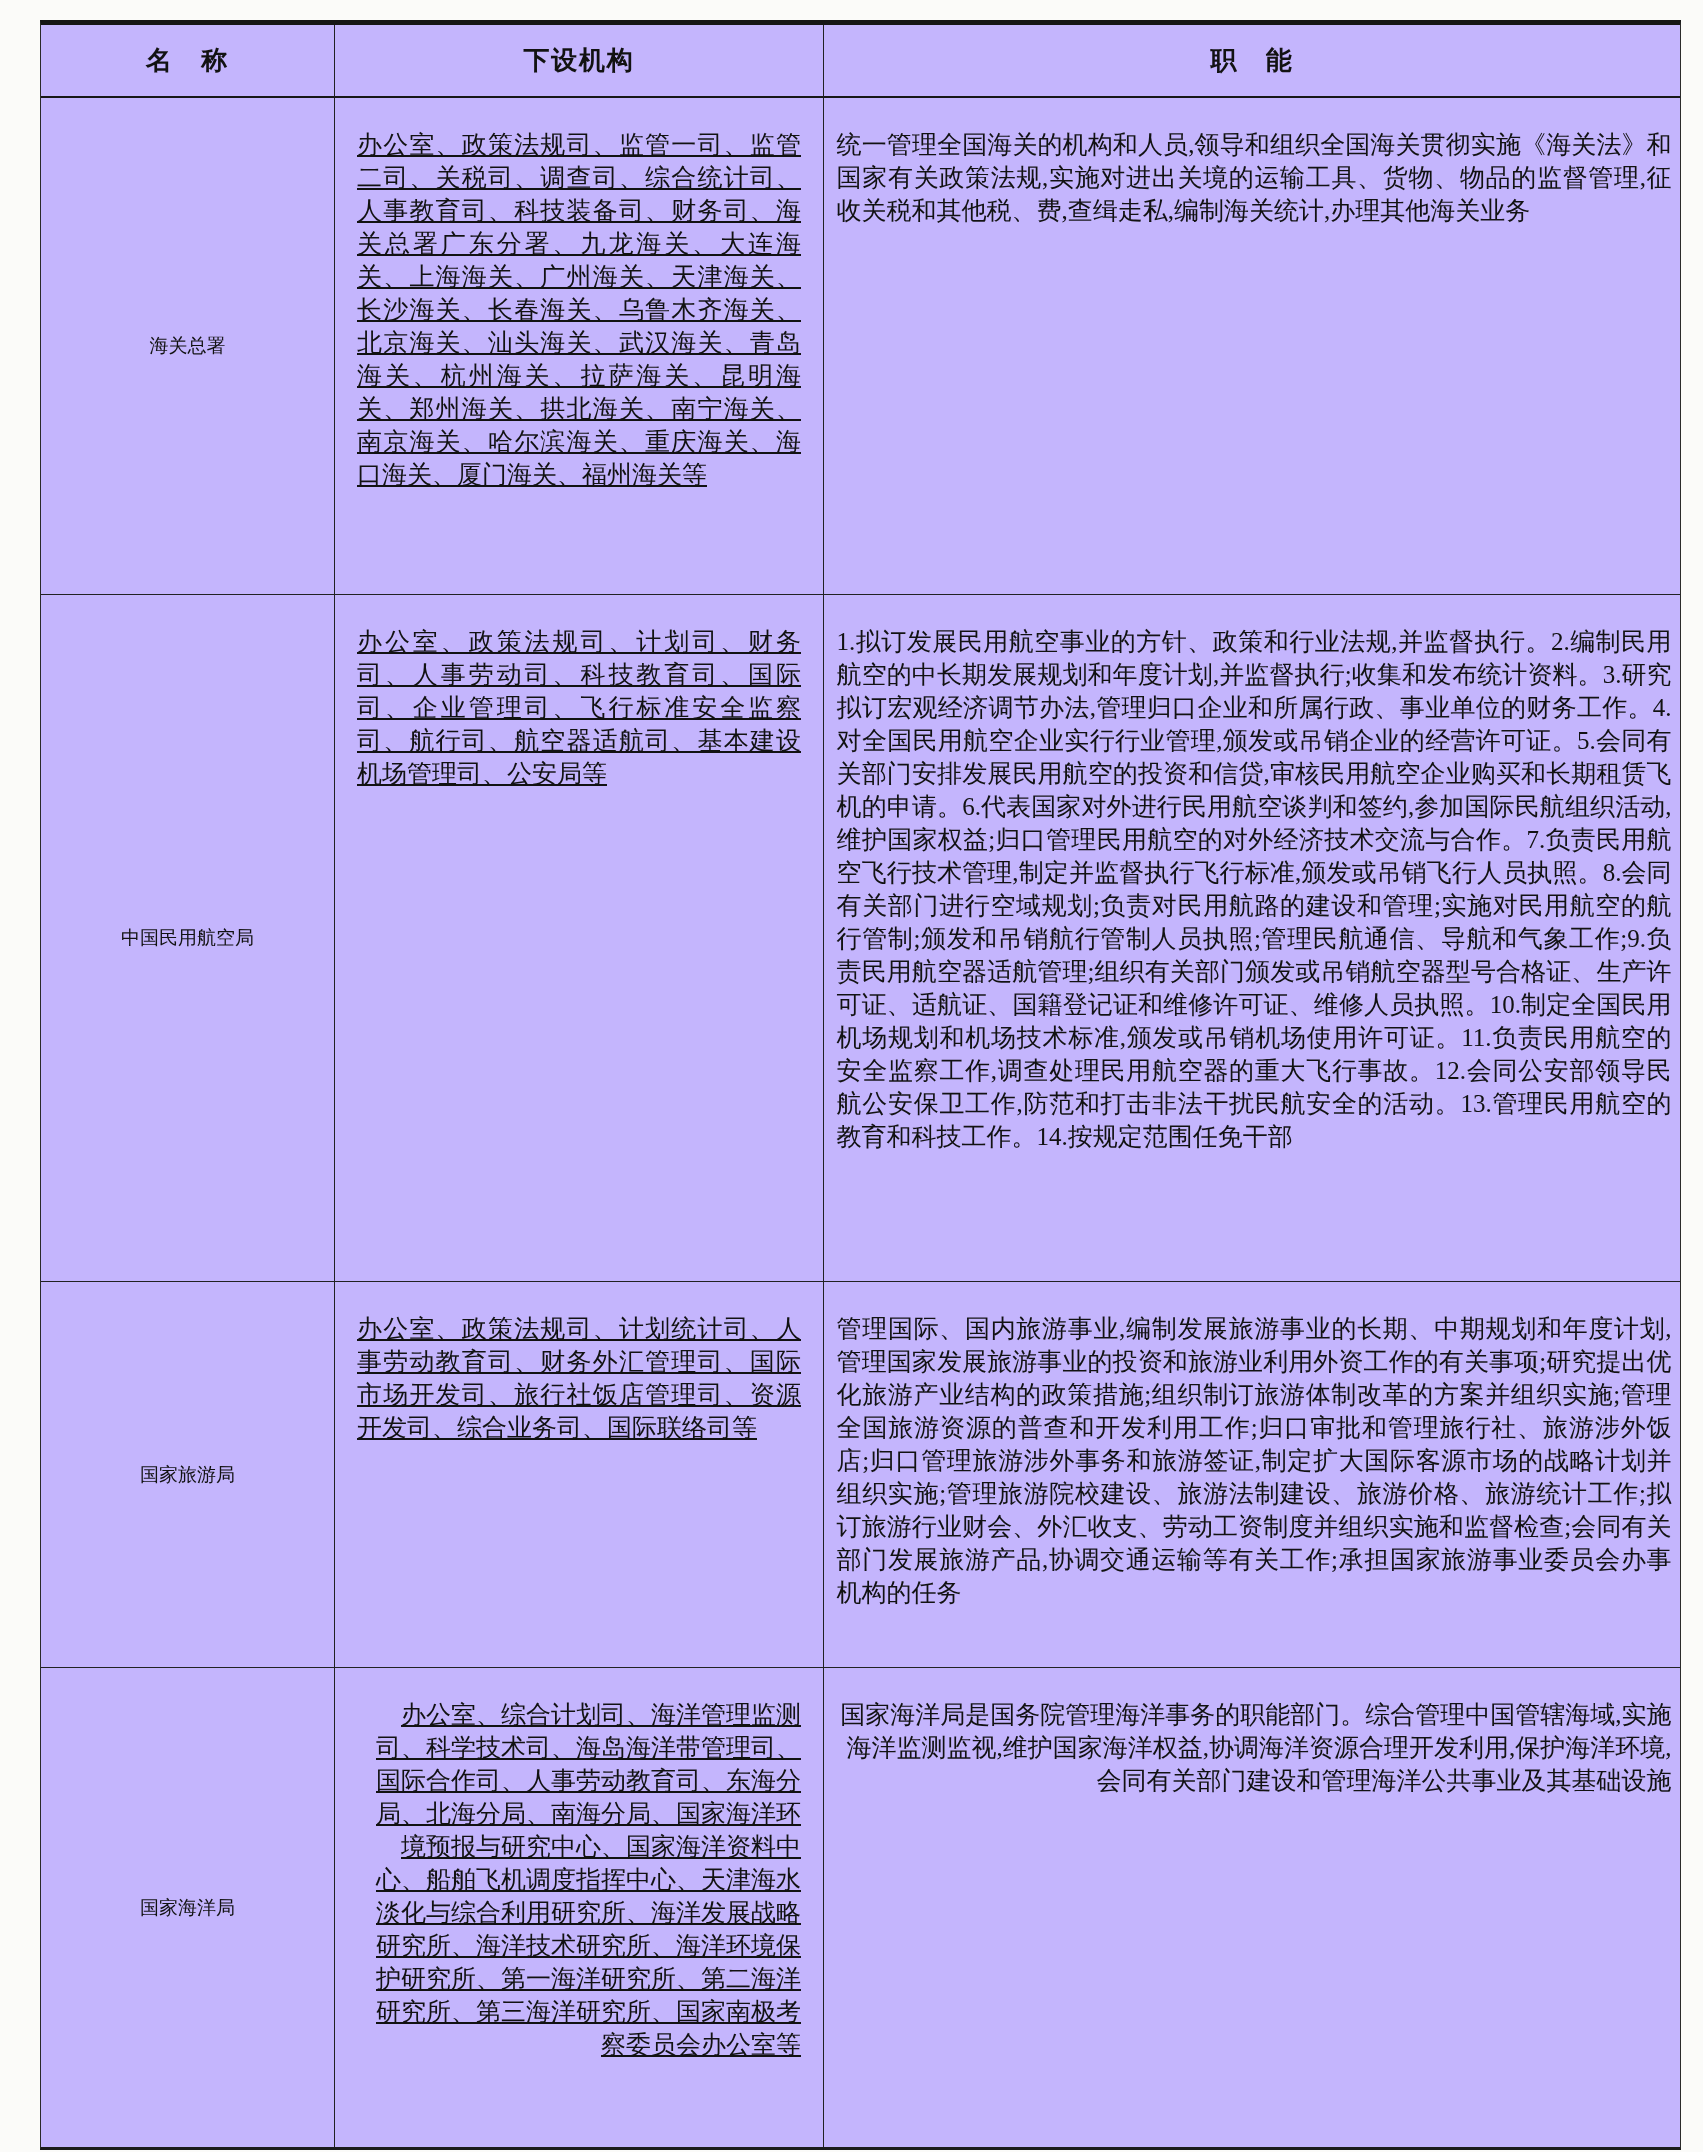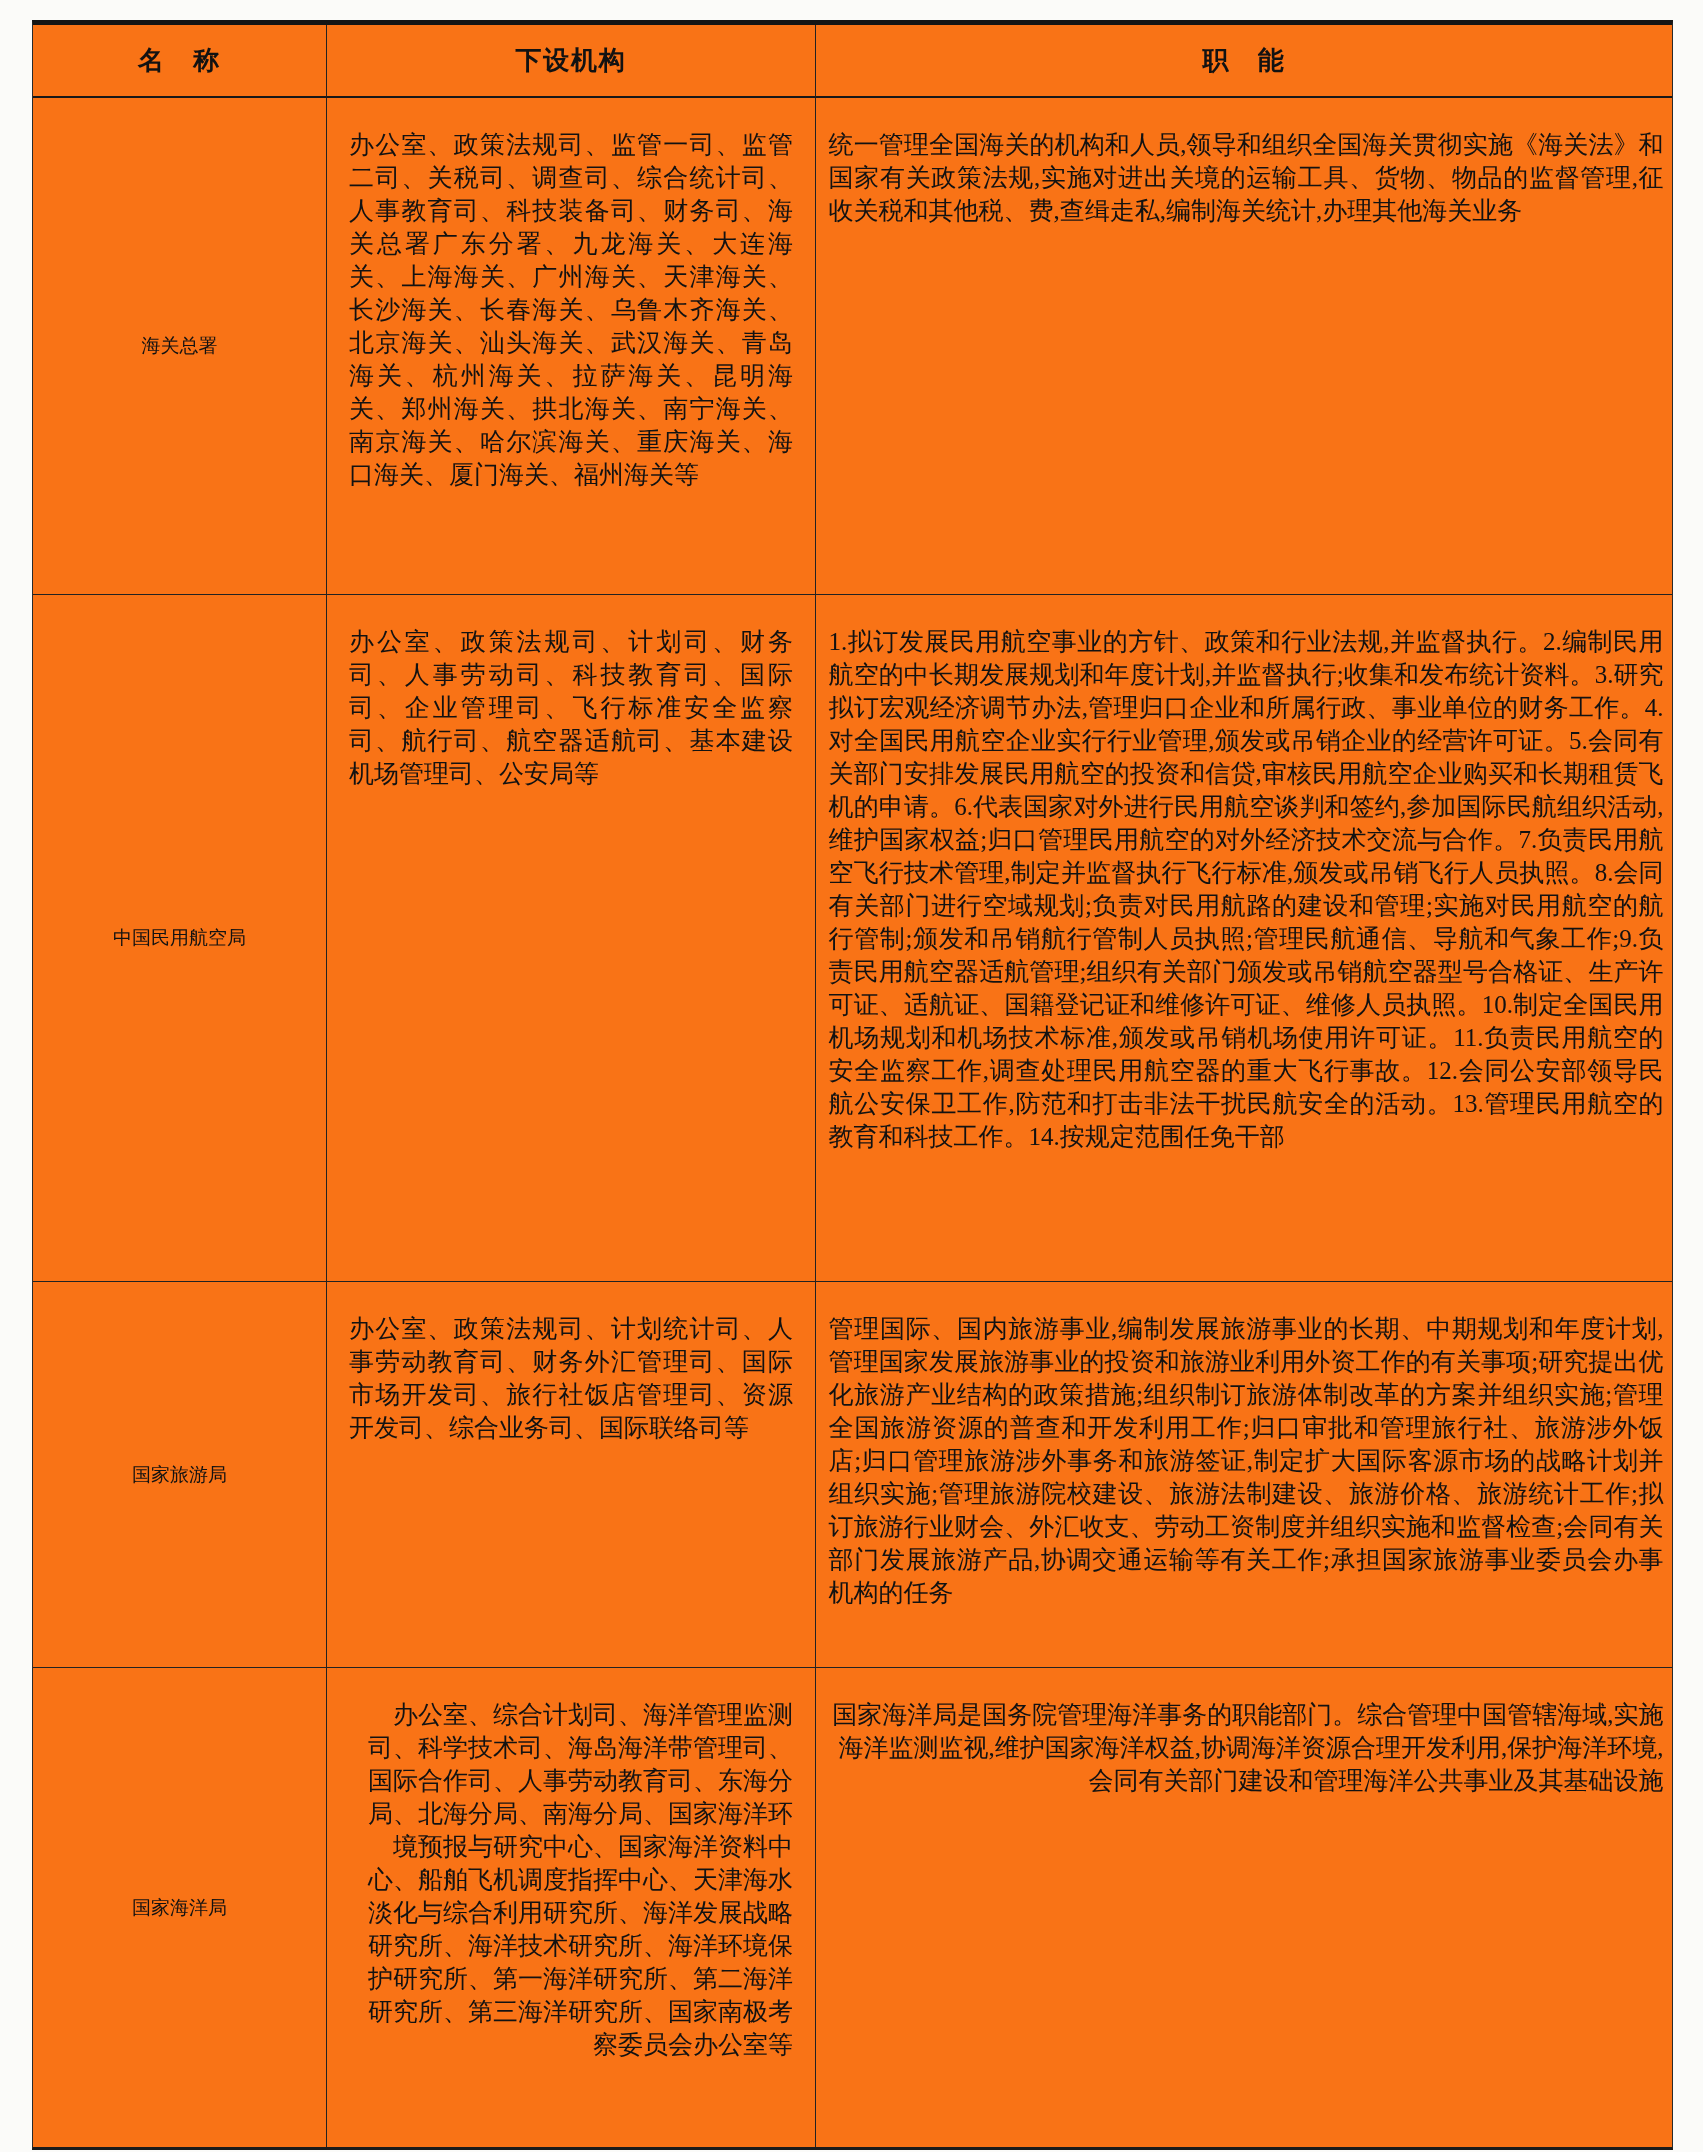--- a/index.html
+++ b/index.html
@@ -12,31 +12,31 @@
     font-family: "Liberation Serif", "DejaVu Serif", serif;
     color: #121212;
   }
   .page {
     position: absolute;
     left: 0; top: 0;
     width: 1703px; height: 2153px;
   }
   .gov-table {
     position: absolute;
-    left: 32px;
+    left: 40px;
     top: 20px;
     width: 1639px;
     border-top: 5.9px solid #151515;
     border-bottom: 3.4px solid #1b1b1b;
     border-left: 1.7px solid #2a2a2a;
     border-right: 1.7px solid #2a2a2a;
     display: grid;
     grid-template-columns: 294px 489px 856px;
     grid-template-rows: 73px 497px 687px 386px 479px;
-    background: #f97316;
+    background: #c4b5fd;
   }
   .cell {
     border-right: 1.7px solid #222;
     border-bottom: 1.7px solid #222;
     box-sizing: border-box;
     overflow: hidden;
   }
   .cell.last-col { border-right: none; }
   .cell.last-row { border-bottom: none; text-align: right; }
   .header-cell {
@@ -55,21 +55,21 @@
     font-size: 19px;
     text-align: center;
     padding: 0 10px;
   }
   .text-cell {
     font-size: 25px;
     line-height: 33px;
     text-align: justify;
     text-justify: inter-ideograph;
   }
-  .orgs-cell  { padding: 30px 22px 0 22px; }
+  .orgs-cell  { padding: 30px 22px 0 22px; text-decoration: underline; }
   .func-cell  { padding: 30px 8.4px 0 12.6px; }
 </style>
 </head>
 <body>
 
 <div class="page">
   <div class="gov-table">
 
     <div class="cell header-cell">名　称</div>
     <div class="cell header-cell">下设机构</div>

